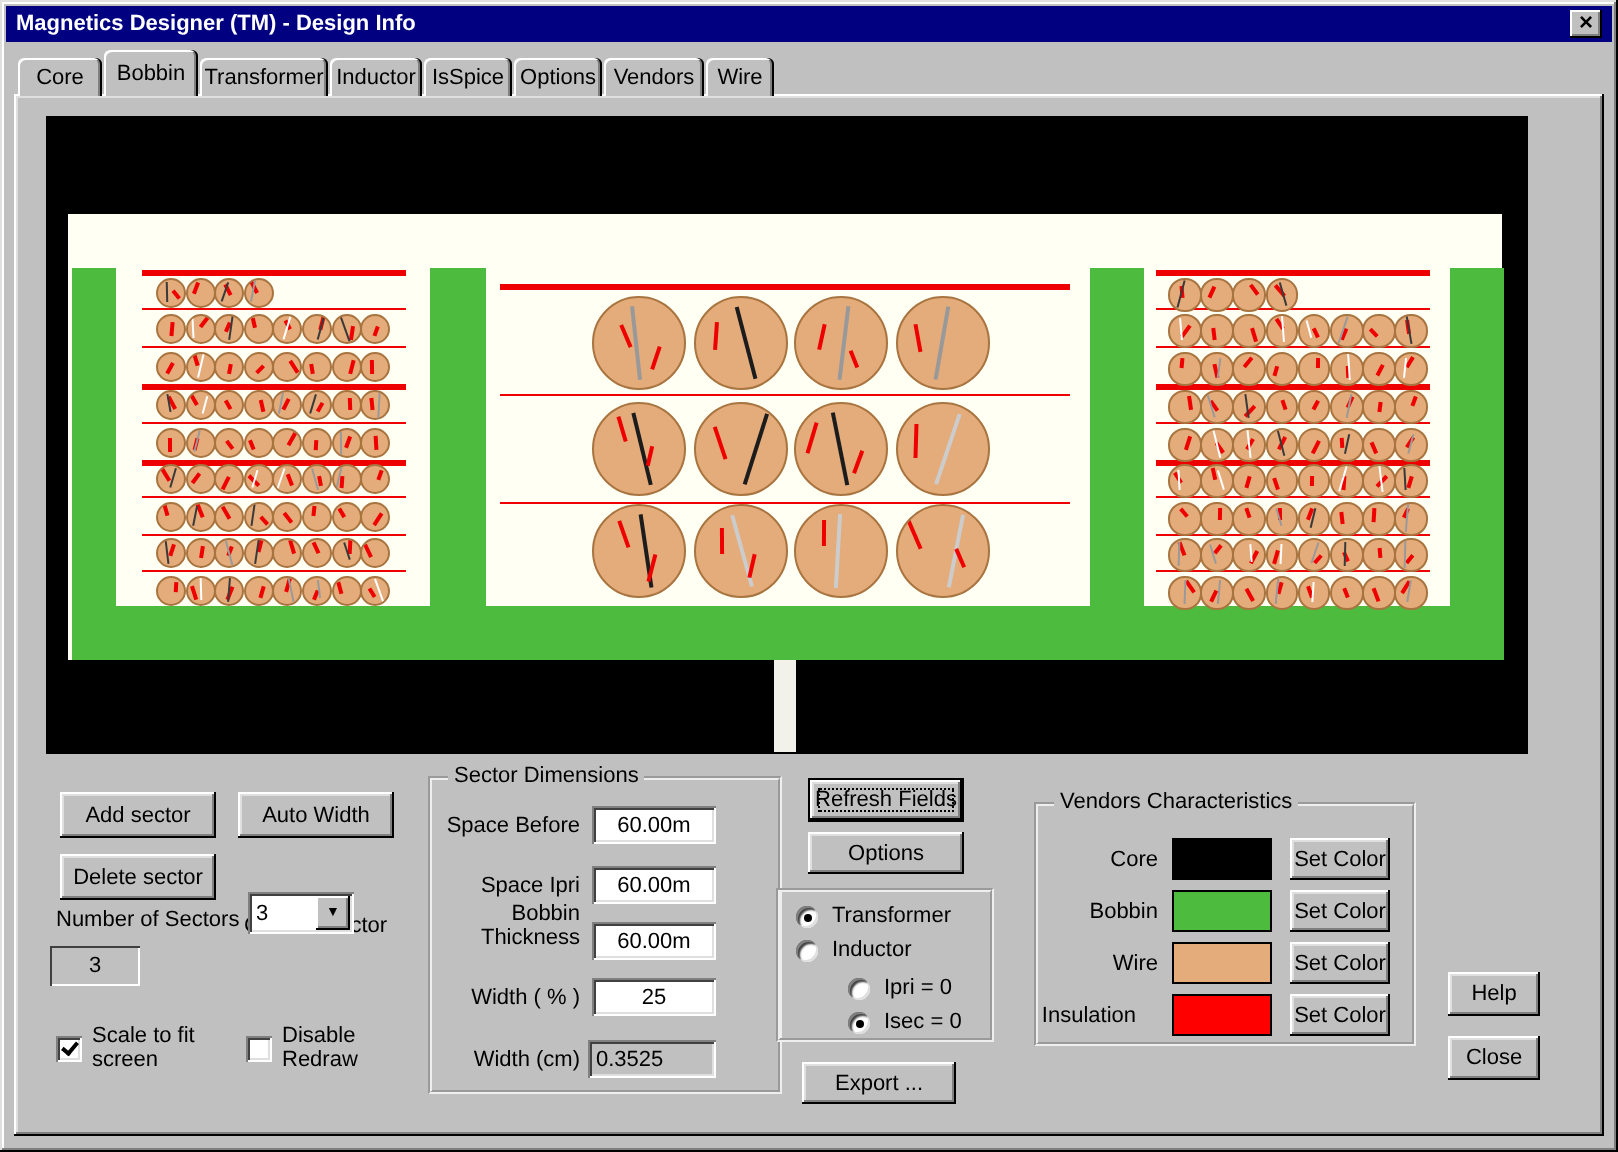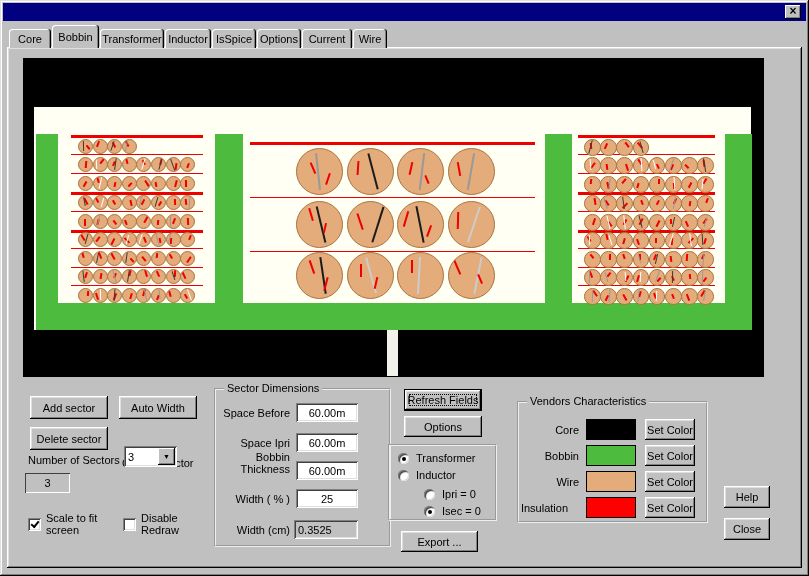--- a/index.html
+++ b/index.html
@@ -46,31 +46,32 @@
   .swatch{box-sizing:border-box;border:1px solid #000;}
   .static3{background:#c0c0c0;box-sizing:border-box;display:flex;align-items:center;justify-content:center;
            box-shadow:inset 1px 1px 0 #404040, inset -1px -1px 0 #fff;}
 </style>
 </head>
 <body>
 
 <div class="win">
 
   <div class="titlebar">
+    <span>Magnetics Designer (TM) - Design Info</span>
     <span class="closebtn">×</span>
   </div>
 
   <div class="tabs">
     <div class="tab" style="width:42px">Core</div>
     <div class="tab active" style="width:47px">Bobbin</div>
     <div class="tab" style="width:64px">Transformer</div>
     <div class="tab" style="width:46px">Inductor</div>
     <div class="tab" style="width:44px">IsSpice</div>
     <div class="tab" style="width:44px">Options</div>
-    <div class="tab" style="width:50px">Current</div>
+    <div class="tab" style="width:50px">Vendors</div>
     <div class="tab" style="width:34px">Wire</div>
   </div>
 
   <div class="page"></div>
 
   <div id="drawing" class="abs" style="left: 23px; top: 58px; width: 741px; height: 319px; overflow: hidden; background: rgb(0, 0, 0);">
       <div style="position: absolute; left: 11px; top: 49px; width: 717px; height: 223px; background: rgb(255, 255, 244); z-index: 1;"></div>
       <div style="position: absolute; left: 13px; top: 76px; width: 22px; height: 196px; background: rgb(76, 187, 62); z-index: 2;"></div>
       <div style="position: absolute; left: 192px; top: 76px; width: 28px; height: 196px; background: rgb(76, 187, 62); z-index: 2;"></div>
       <div style="position: absolute; left: 522px; top: 76px; width: 27px; height: 196px; background: rgb(76, 187, 62); z-index: 2;"></div>

